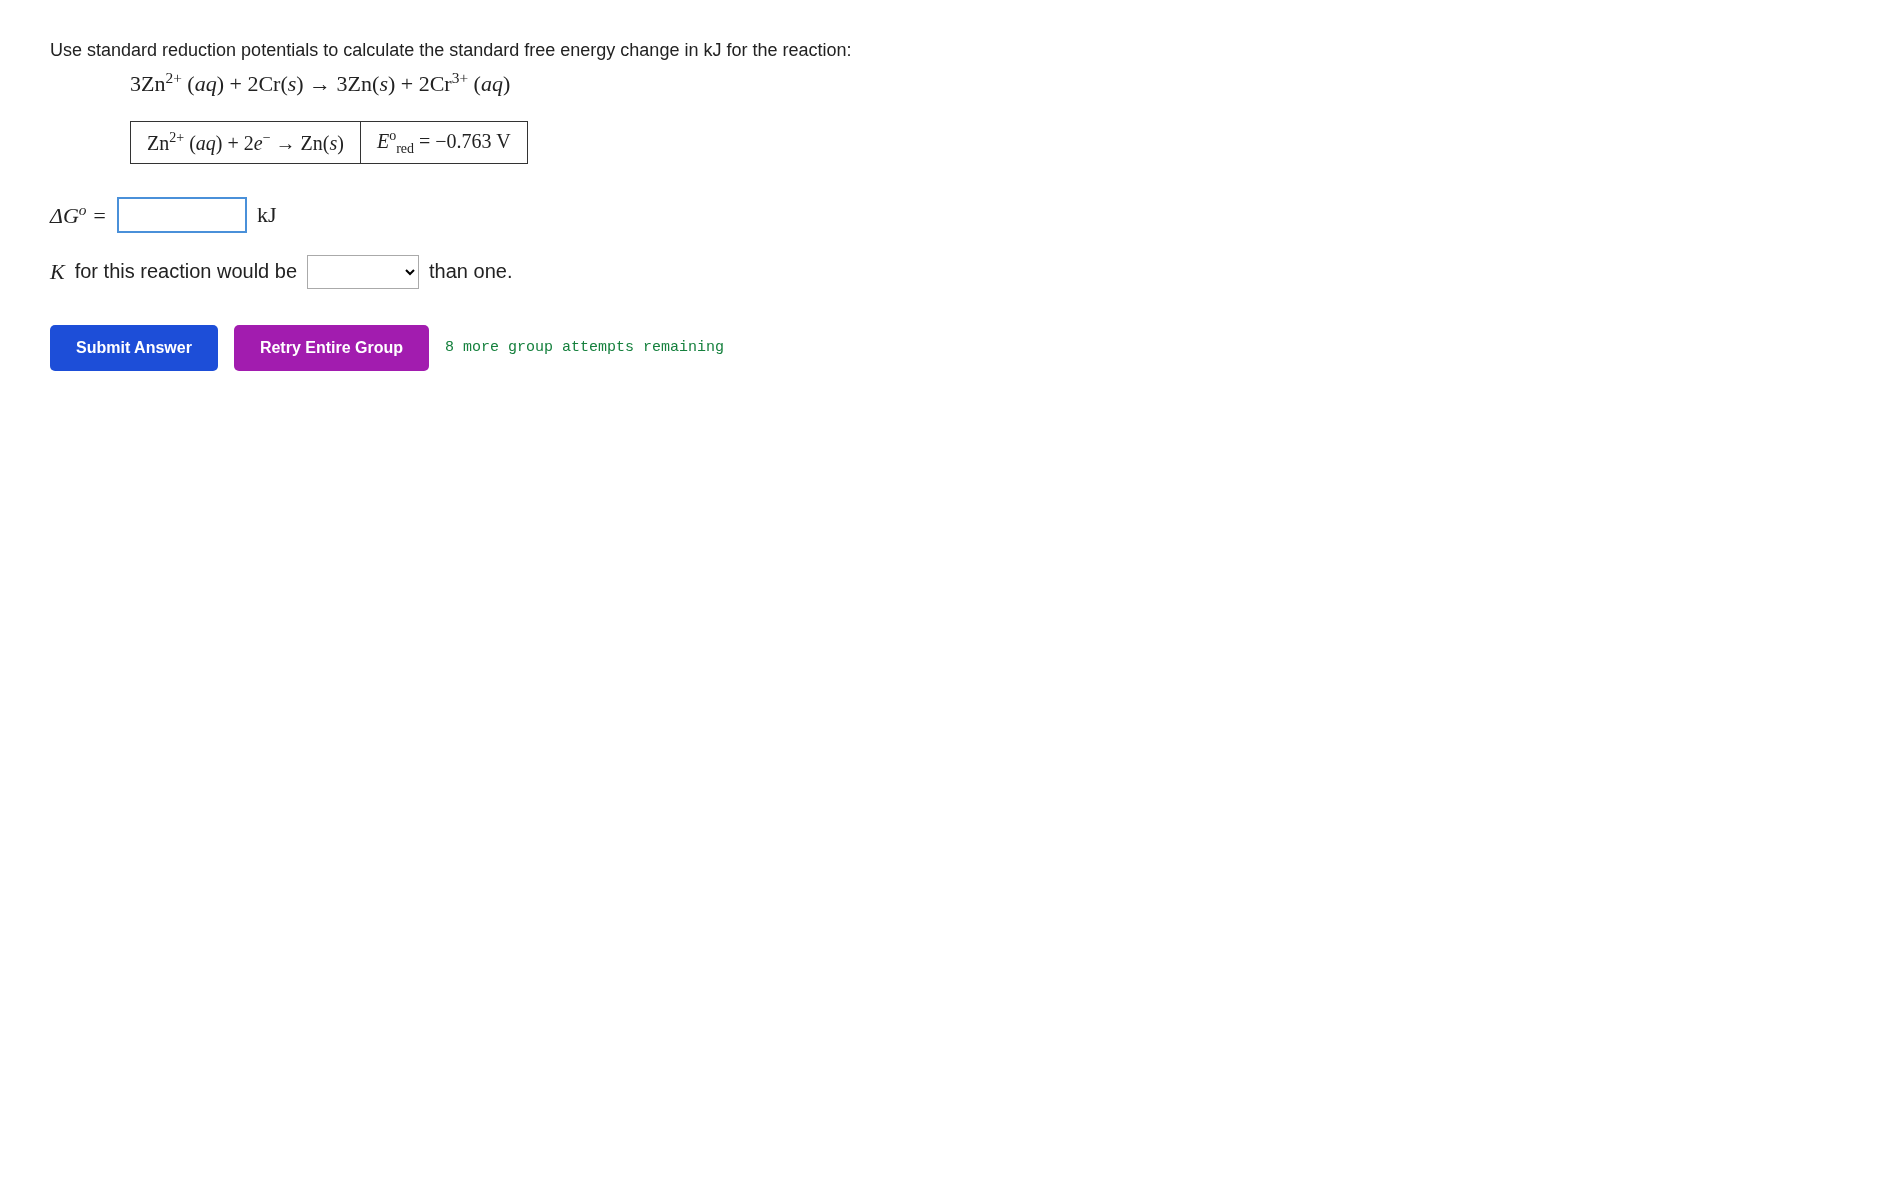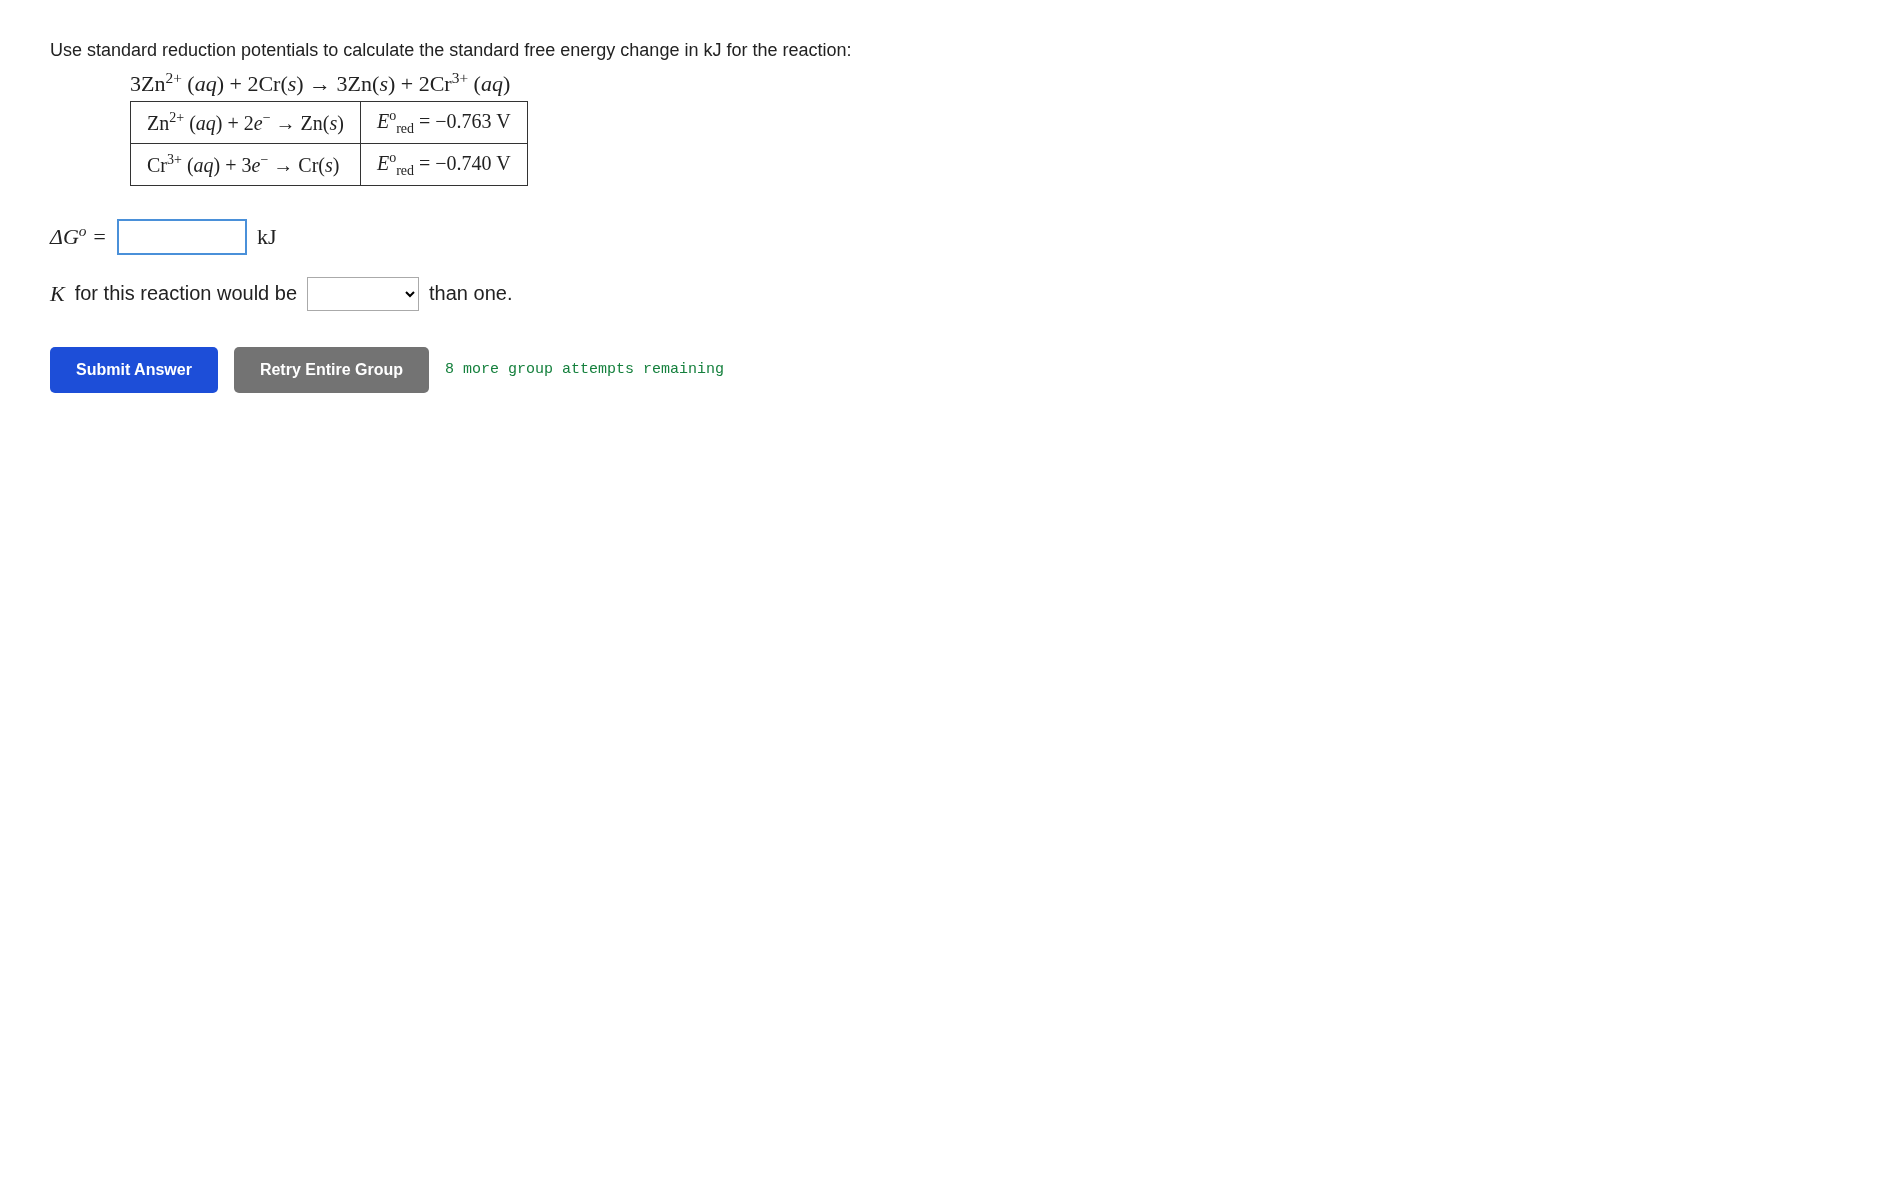--- a/index.html
+++ b/index.html
@@ -20,21 +20,21 @@
 
     .problem-text {
       font-size: 18px;
       margin-bottom: 8px;
       font-family: Liberation Sans, sans-serif;
     }
 
     .reaction-main {
       font-size: 22px;
       margin-left: 80px;
-      margin-bottom: 4px;
+      margin-bottom: 24px;
     }
 
     .table-container {
       margin-left: 80px;
       margin-bottom: 28px;
       display: inline-block;
     }
 
     .reduction-table {
       border-collapse: collapse;
@@ -105,21 +105,21 @@
       border: none;
       border-radius: 5px;
       padding: 14px 26px;
       font-size: 16px;
       font-weight: bold;
       cursor: pointer;
       font-family: Arial, sans-serif;
     }
 
     .btn-retry {
-      background: #737373;
+      background: #a21caf;
       color: #fff;
       border: none;
       border-radius: 5px;
       padding: 14px 26px;
       font-size: 16px;
       font-weight: bold;
       cursor: pointer;
       font-family: Arial, sans-serif;
     }
 
@@ -160,28 +160,20 @@
 
 <div class="table-container">
   <table class="reduction-table math">
     <tbody>
       <tr>
         <td class="reaction-cell">
           Zn<sup>2+</sup> (<span class="italic">aq</span>) + 2<span class="italic">e</span><sup>−</sup> → Zn(<span class="italic">s</span>)
         </td>
         <td class="ered-cell">
           <span class="italic">E</span><sup>o</sup><sub>red</sub> = −0.763 V
-        </td>
-      </tr>
-      <tr>
-        <td class="reaction-cell">
-          Cr<sup>3+</sup> (<span class="italic">aq</span>) + 3<span class="italic">e</span><sup>−</sup> → Cr(<span class="italic">s</span>)
-        </td>
-        <td class="ered-cell">
-          <span class="italic">E</span><sup>o</sup><sub>red</sub> = −0.740 V
         </td>
       </tr>
     </tbody>
   </table>
 </div>
 
 
 <div class="delta-g-row">
   <span class="delta-g-symbol math">
     Δ<span class="italic">G</span><sup>o</sup> =

